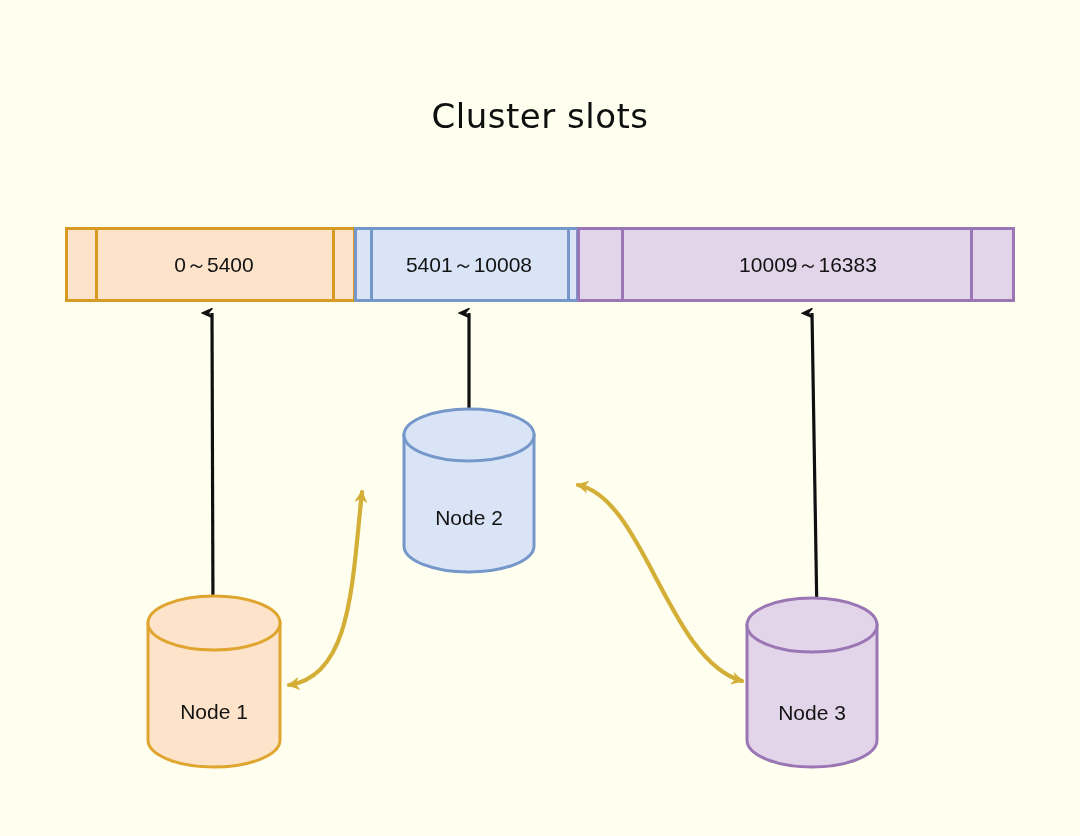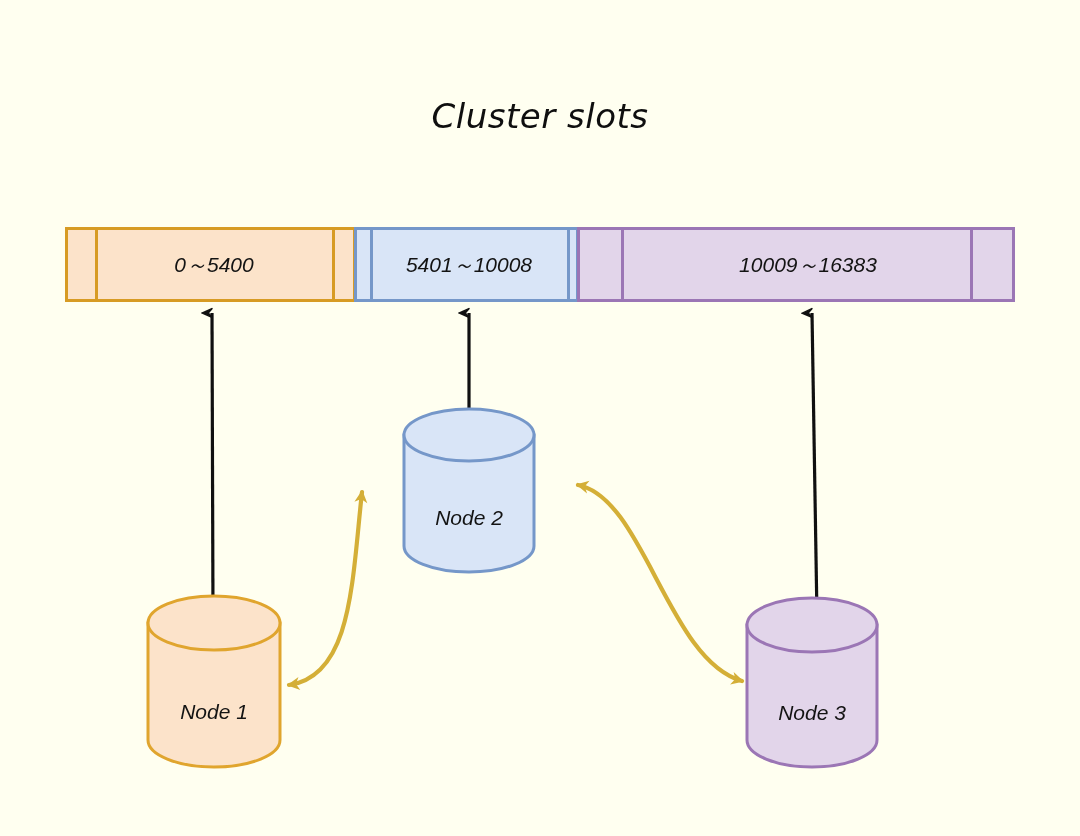--- a/index.html
+++ b/index.html
@@ -11,21 +11,20 @@
     width: 1080px;
     height: 836px;
     background: #fffff0;
     font-family: "Liberation Sans", sans-serif;
     overflow: hidden;
   }
   #canvas {
     position: relative;
     width: 1001px;
     height: 836px;
-    font-style: italic;
   }
   #diagram-svg {
     position: absolute;
     left: 0;
     top: 0;
     width: 1080px;
     height: 836px;
     display: block;
   }
   .diagram-title {

